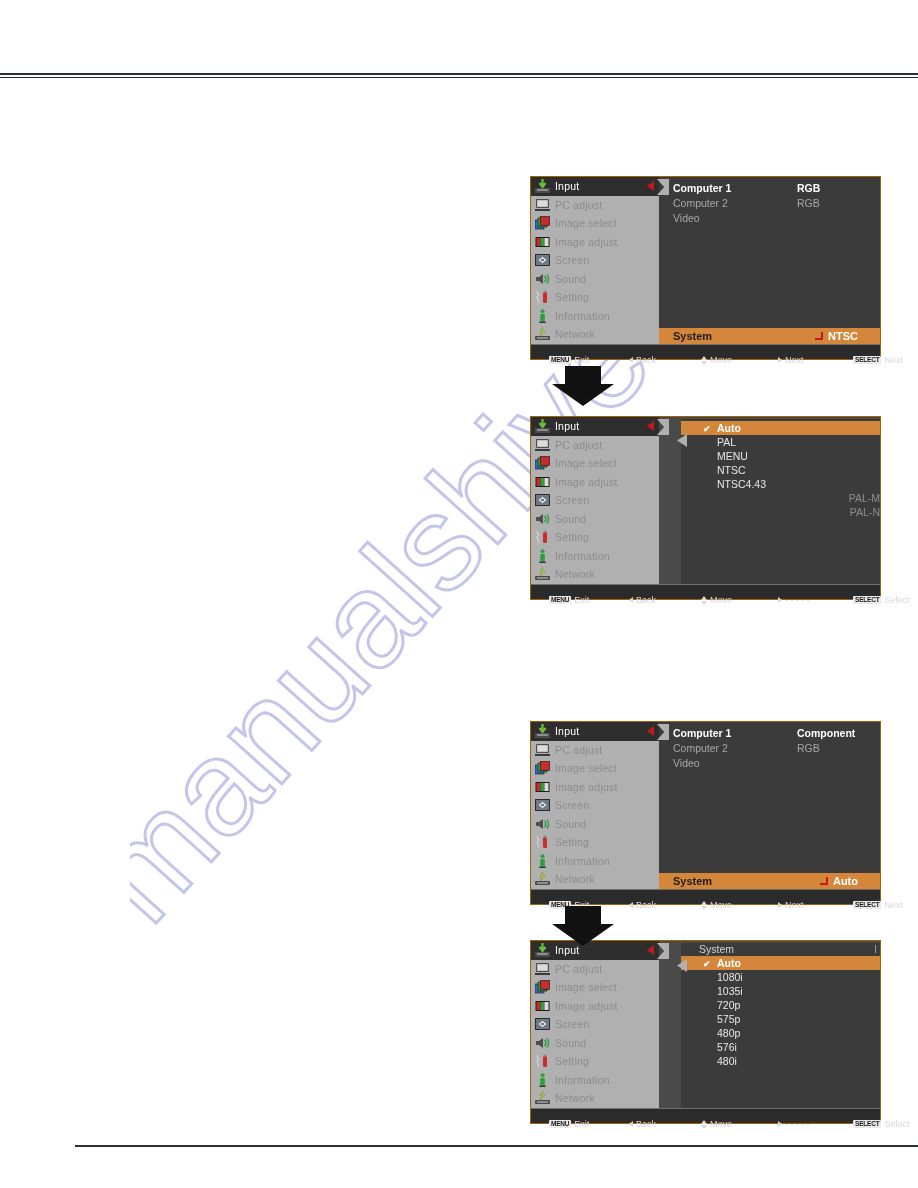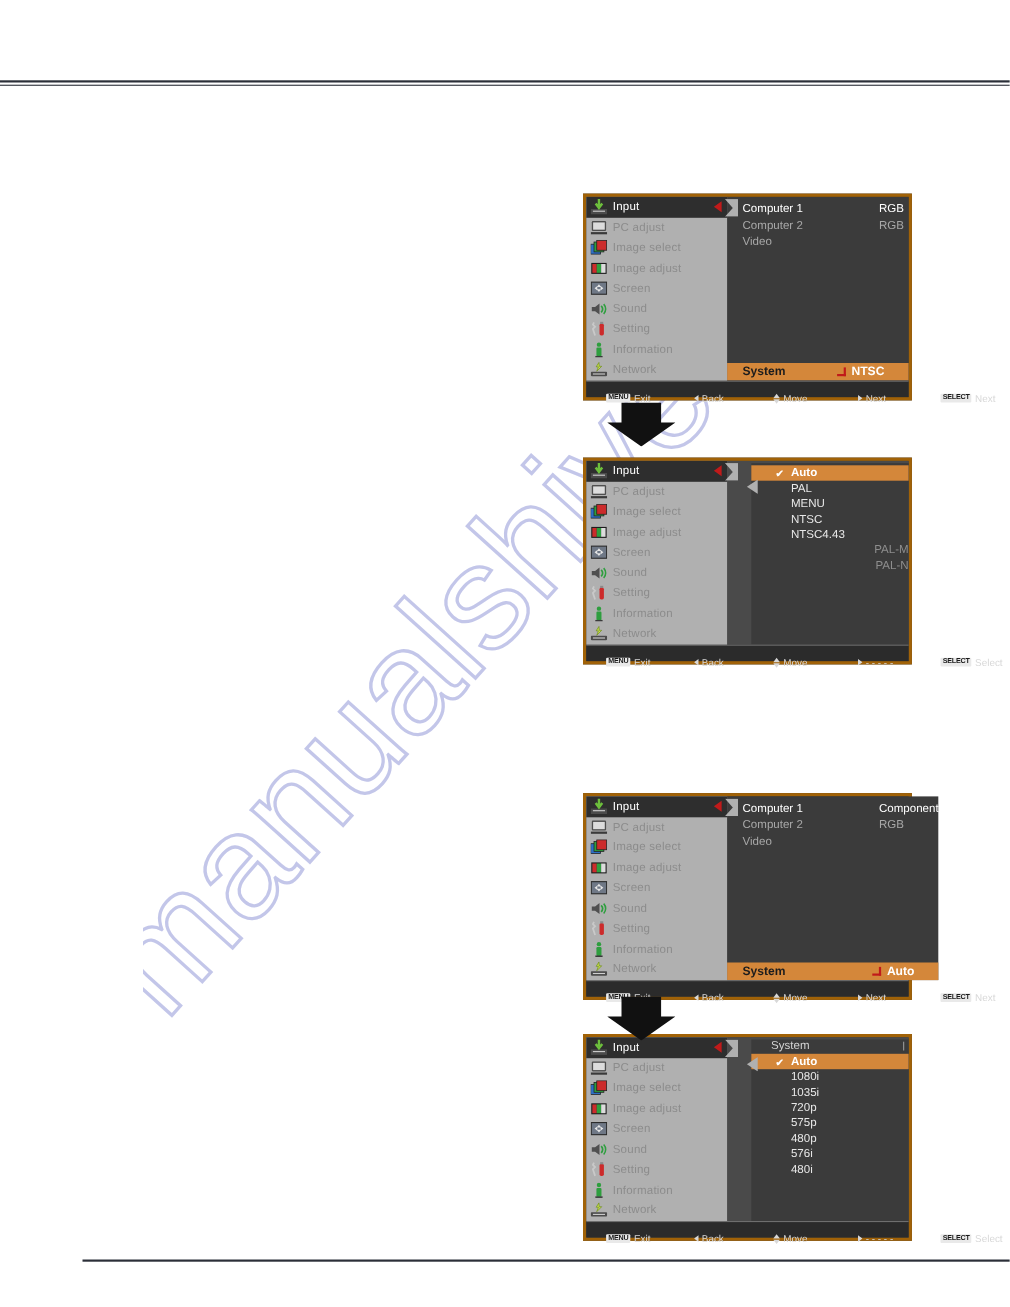--- a/index.html
+++ b/index.html
@@ -29,24 +29,24 @@
     left: 130px; top: 330px;
     width: 700px; height: 700px;
     pointer-events: none;
     z-index: 5;
   }
   .watermark svg { width: 100%; height: 100%; }
 
   
   .osd {
     position: absolute;
-    width: 299px;
+    width: 351px;
     background: #3a3a3a;
     z-index: 10;
-    border: 3px solid #a16207;
+    border: 1px solid #a16207;
   }
   .osd-body { display: flex; height: 167px; position: relative; }
 
   .sidebar {
     width: 128px;
     background: #b0b0b0;
     padding-top: 0px;
     flex: 0 0 128px;
     position: relative;
     z-index: 3;
@@ -100,21 +100,21 @@
   }
 
   .row {
     display: flex;
     padding: 1px 0 1px 14px;
     font-size: 10.5px;
     line-height: 13px;
   }
   .row .name { width: 124px; white-space: nowrap; }
   .row .val  { white-space: nowrap; }
-  .row.sel .name, .row.sel .val { color: #ffffff; font-weight: normal; }
+  .row.sel .name, .row.sel .val { color: #ffffff; font-weight: bold; }
   .row.dim .name, .row.dim .val { color: #a8a8a8; }
 
   .system-bar {
     position: absolute;
     left: 0; right: 0; bottom: 0;
     height: 16px;
     background: #d4873a;
     display: flex;
     align-items: center;
     padding-left: 14px;

